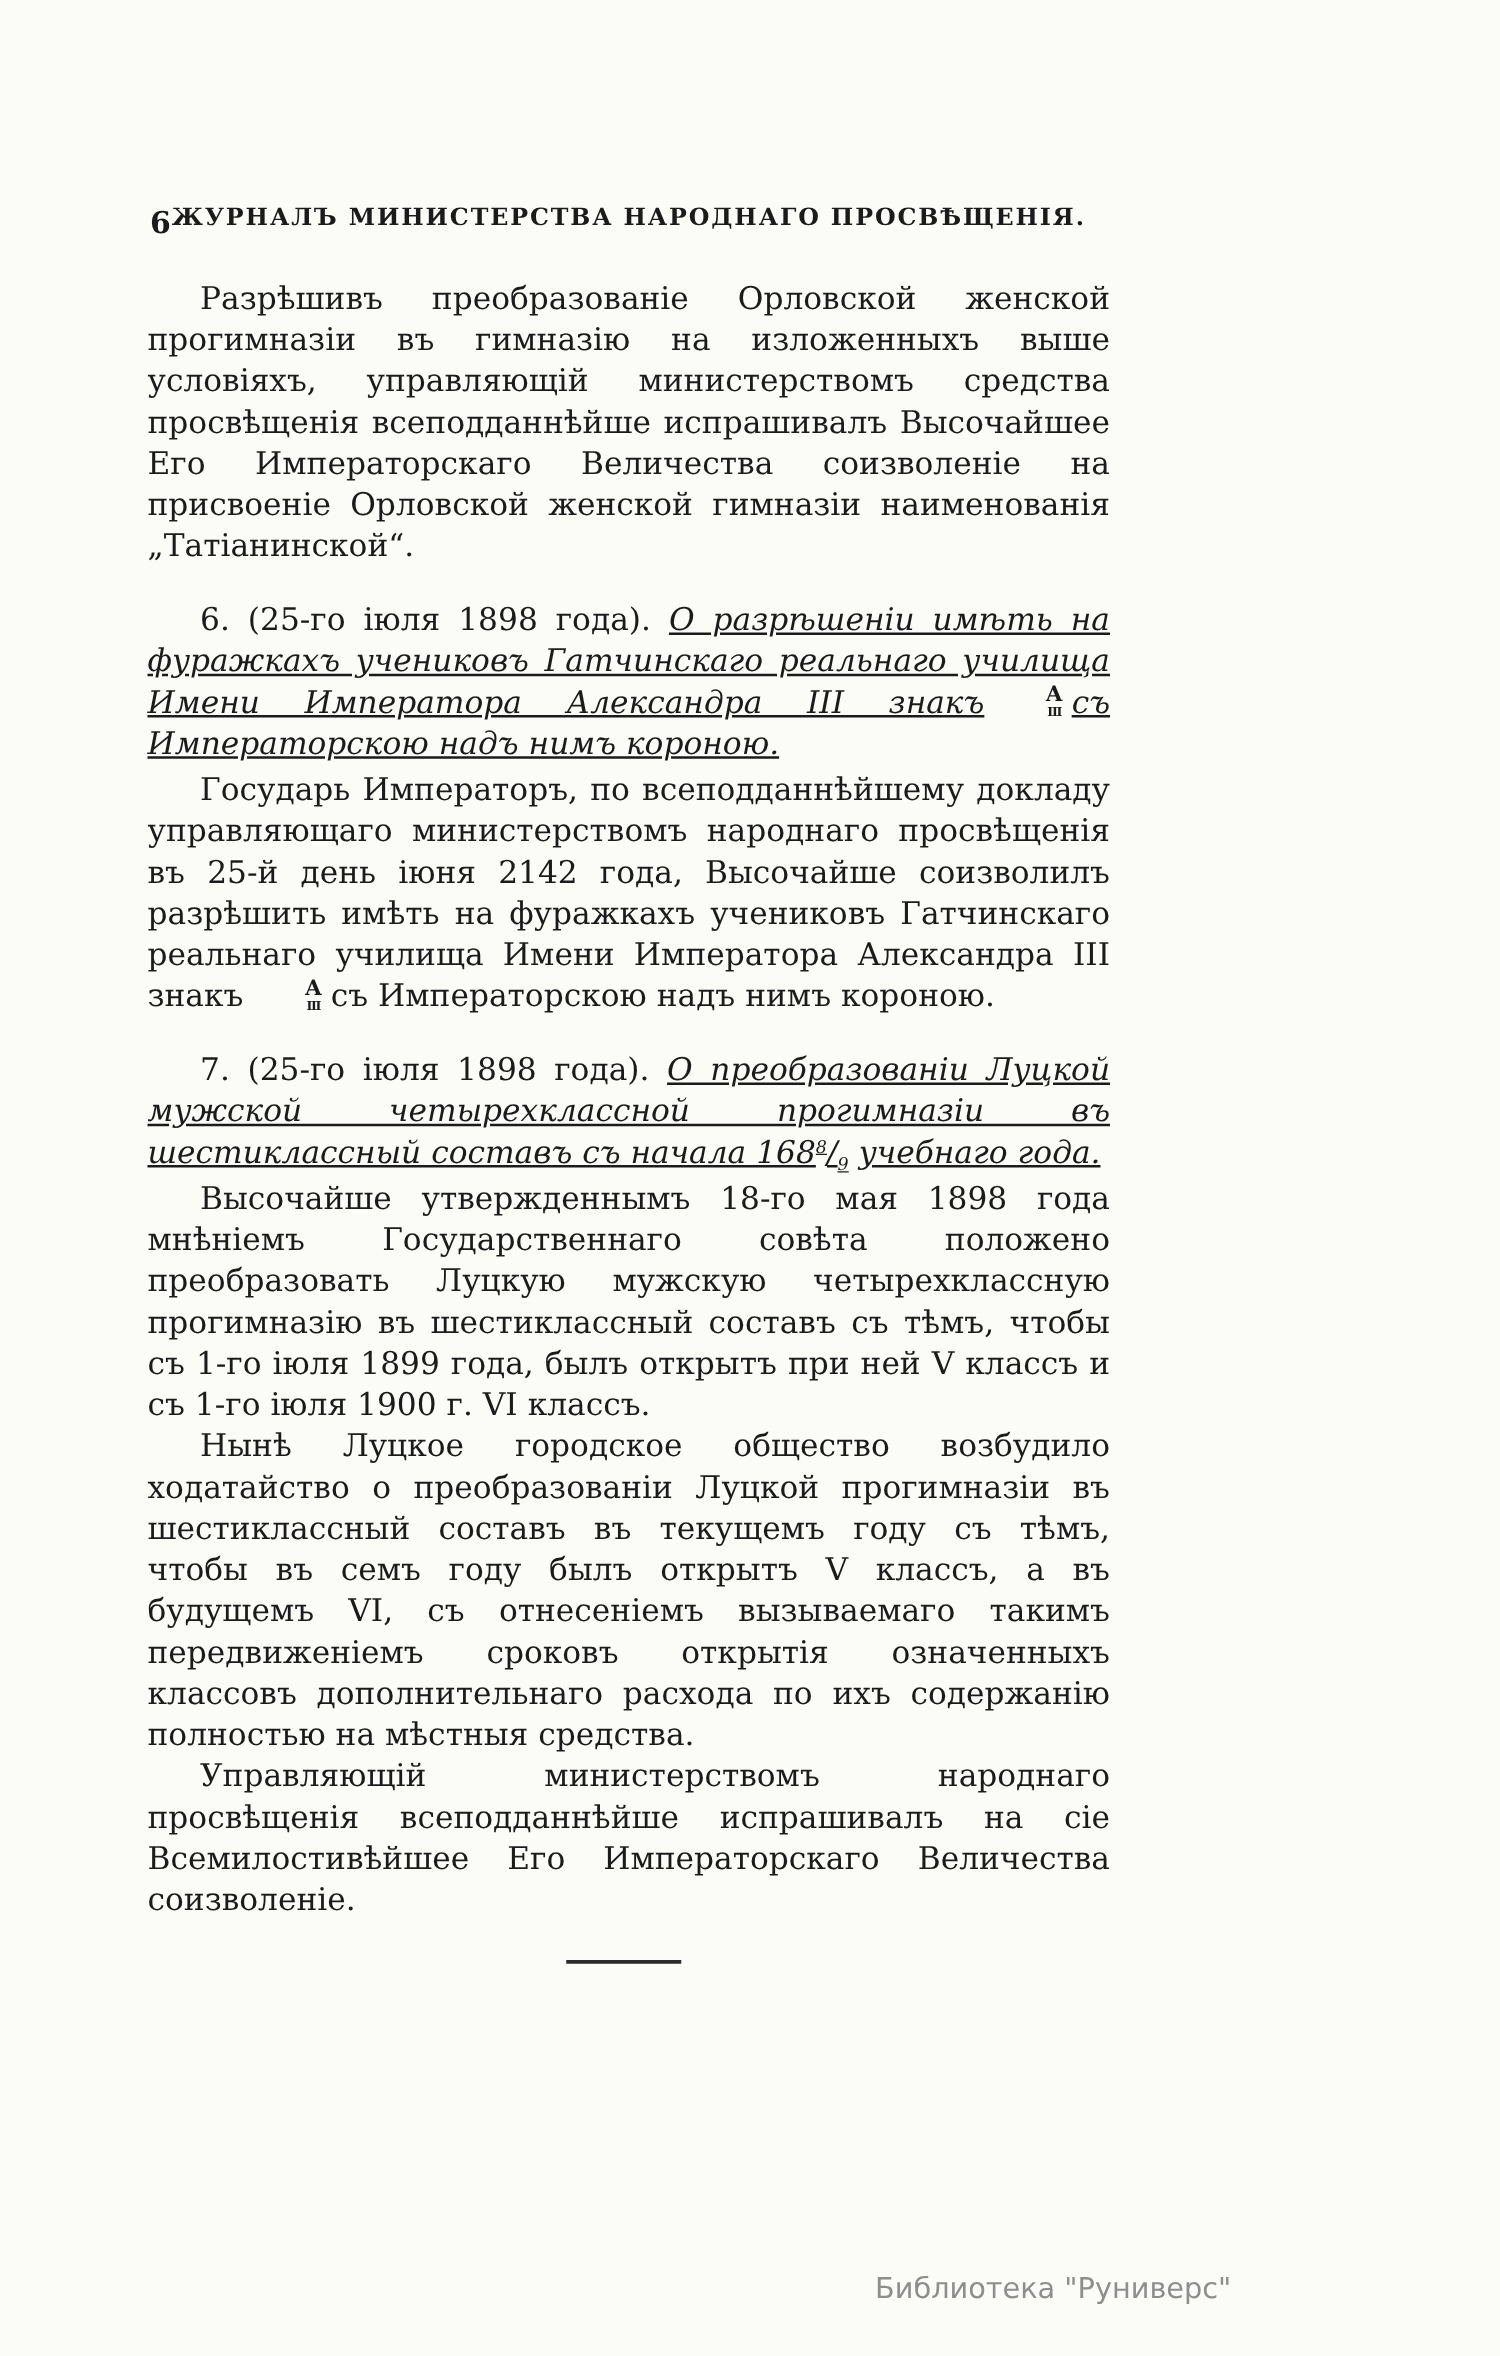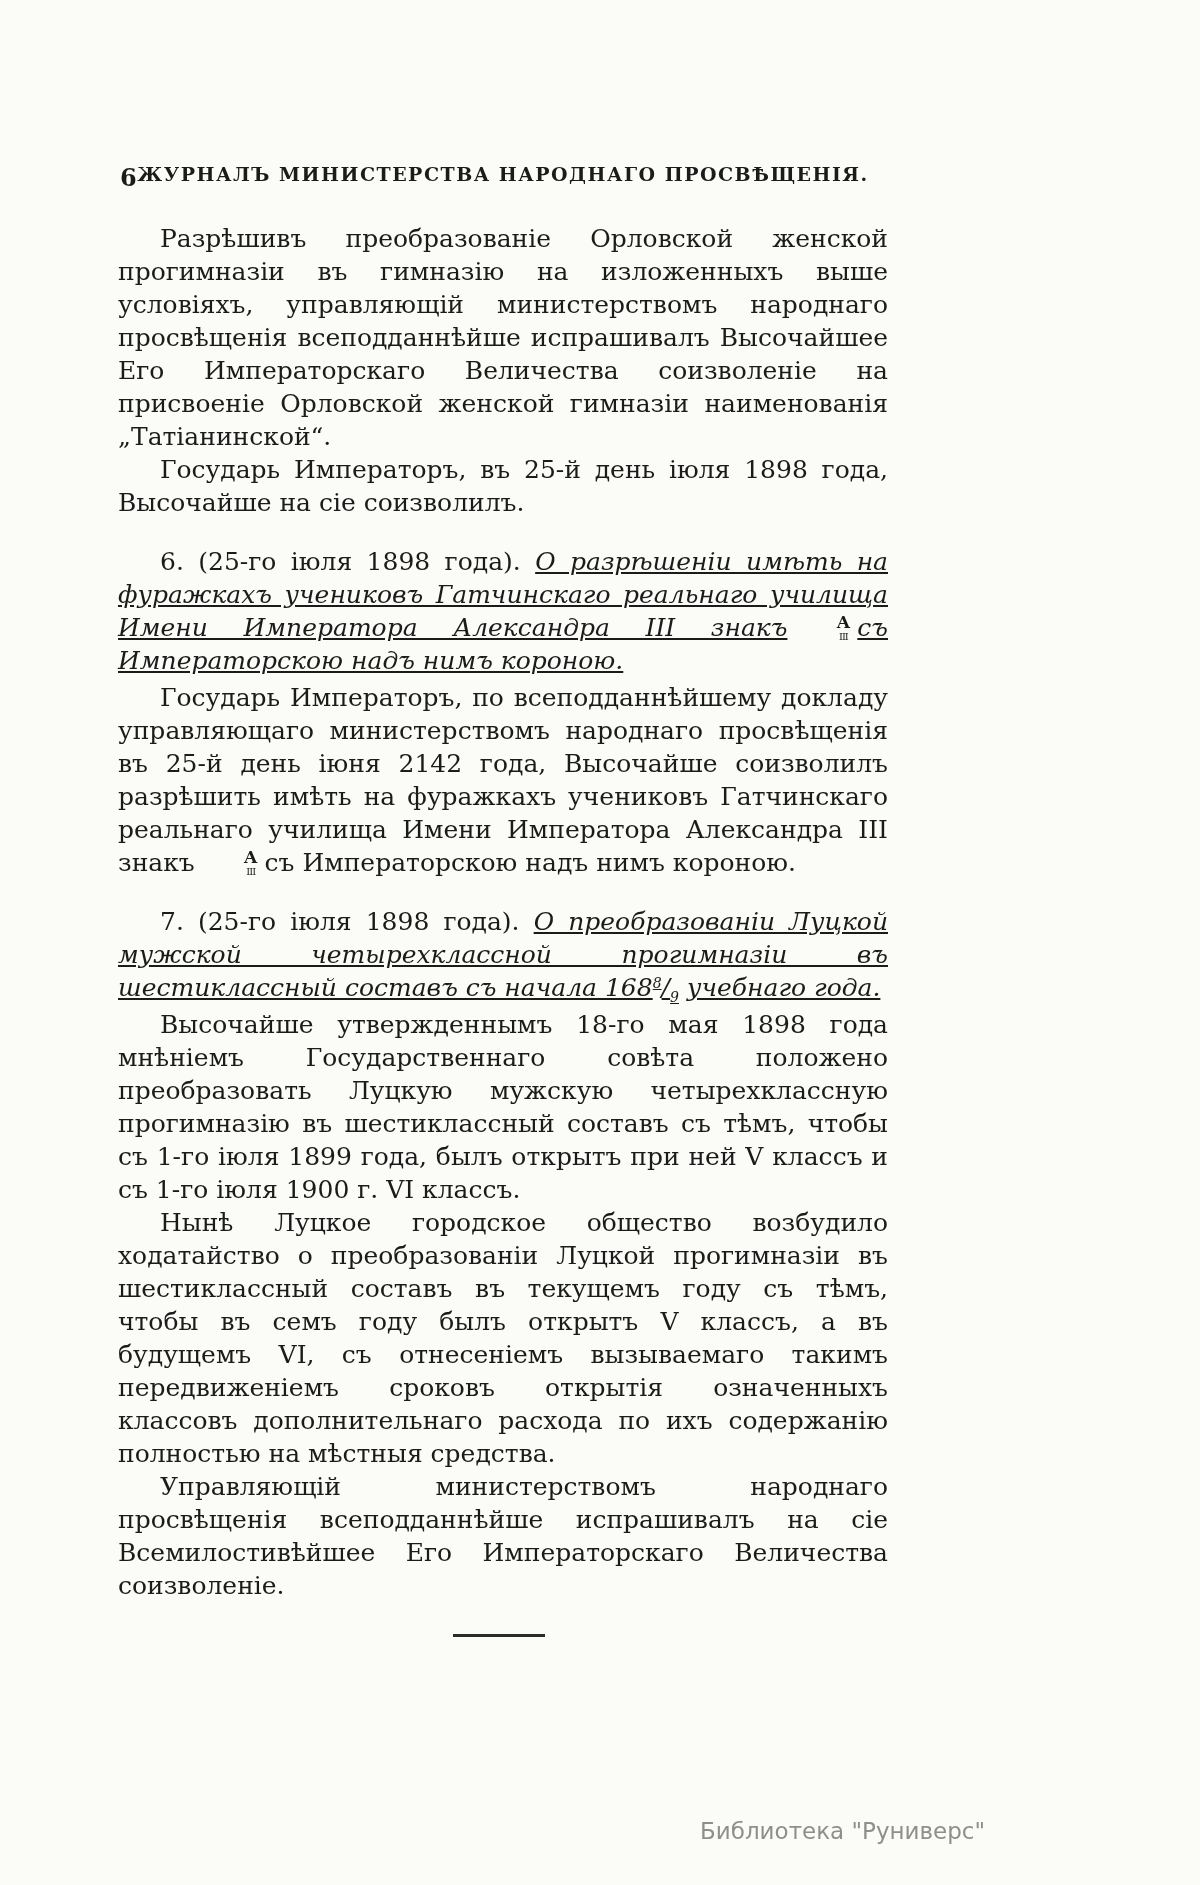--- a/index.html
+++ b/index.html
@@ -60,21 +60,21 @@
     margin: 0 7px;
     position: relative;
     top: -2px;
   }
   .monogram .mg-top {
     font-size: 17px;
     font-weight: bold;
   }
   .monogram .mg-bot {
     font-size: 10px;
-    font-weight: normal;
+    font-weight: bold;
     letter-spacing: -1px;
     margin-top: 1px;
   }
   .yr-sup { font-size: 14px; vertical-align: 8px; line-height: 0; }
   .yr-sub { font-size: 14px; vertical-align: -6px; line-height: 0; }
   .rule {
     width: 92px;
     border: none;
     border-top: 3px solid #2b2b2b;
     margin: 32px 0 0 335px;
@@ -94,22 +94,21 @@
 
 <div class="page">
 
   <div class="header">
     <span class="pagenum">6</span>
     <span class="running-title">ЖУРНАЛЪ МИНИСТЕРСТВА НАРОДНАГО ПРОСВѢЩЕНІЯ.</span>
   </div>
 
   <div class="content">
 
-    <p>Разрѣшивъ преобразованіе Орловской женской прогимназіи въ гимназію на изложенныхъ выше условіяхъ, управляющій министерствомъ народнаго просвѣщенія всеподданнѣйше испрашивалъ Высочайшее Его Императорскаго Величества соизволеніе на присвоеніе Орловской женской гимназіи наименованія „Татіанинской“.</p>
-    <p>Государь Императоръ, въ 25-й день іюля 1898 года, Высочайше на сіе соизволилъ.</p>
+    <p>Разрѣшивъ преобразованіе Орловской женской прогимназіи въ гимназію на изложенныхъ выше условіяхъ, управляющій министерствомъ средства просвѣщенія всеподданнѣйше испрашивалъ Высочайшее Его Императорскаго Величества соизволеніе на присвоеніе Орловской женской гимназіи наименованія „Татіанинской“.</p>
 
     <p class="heading">
       <span>6.</span>
       <span>(25-го іюля 1898 года).</span>
       <span class="it">О разрѣшеніи имѣть на фуражкахъ учениковъ Гатчинскаго реальнаго училища Имени Императора Александра III знакъ</span><span class="monogram">
           <span class="mg-top">А</span>
           <span class="mg-bot">III</span>
         </span><span class="it">съ Императорскою надъ нимъ короною.</span>
     </p>
 

